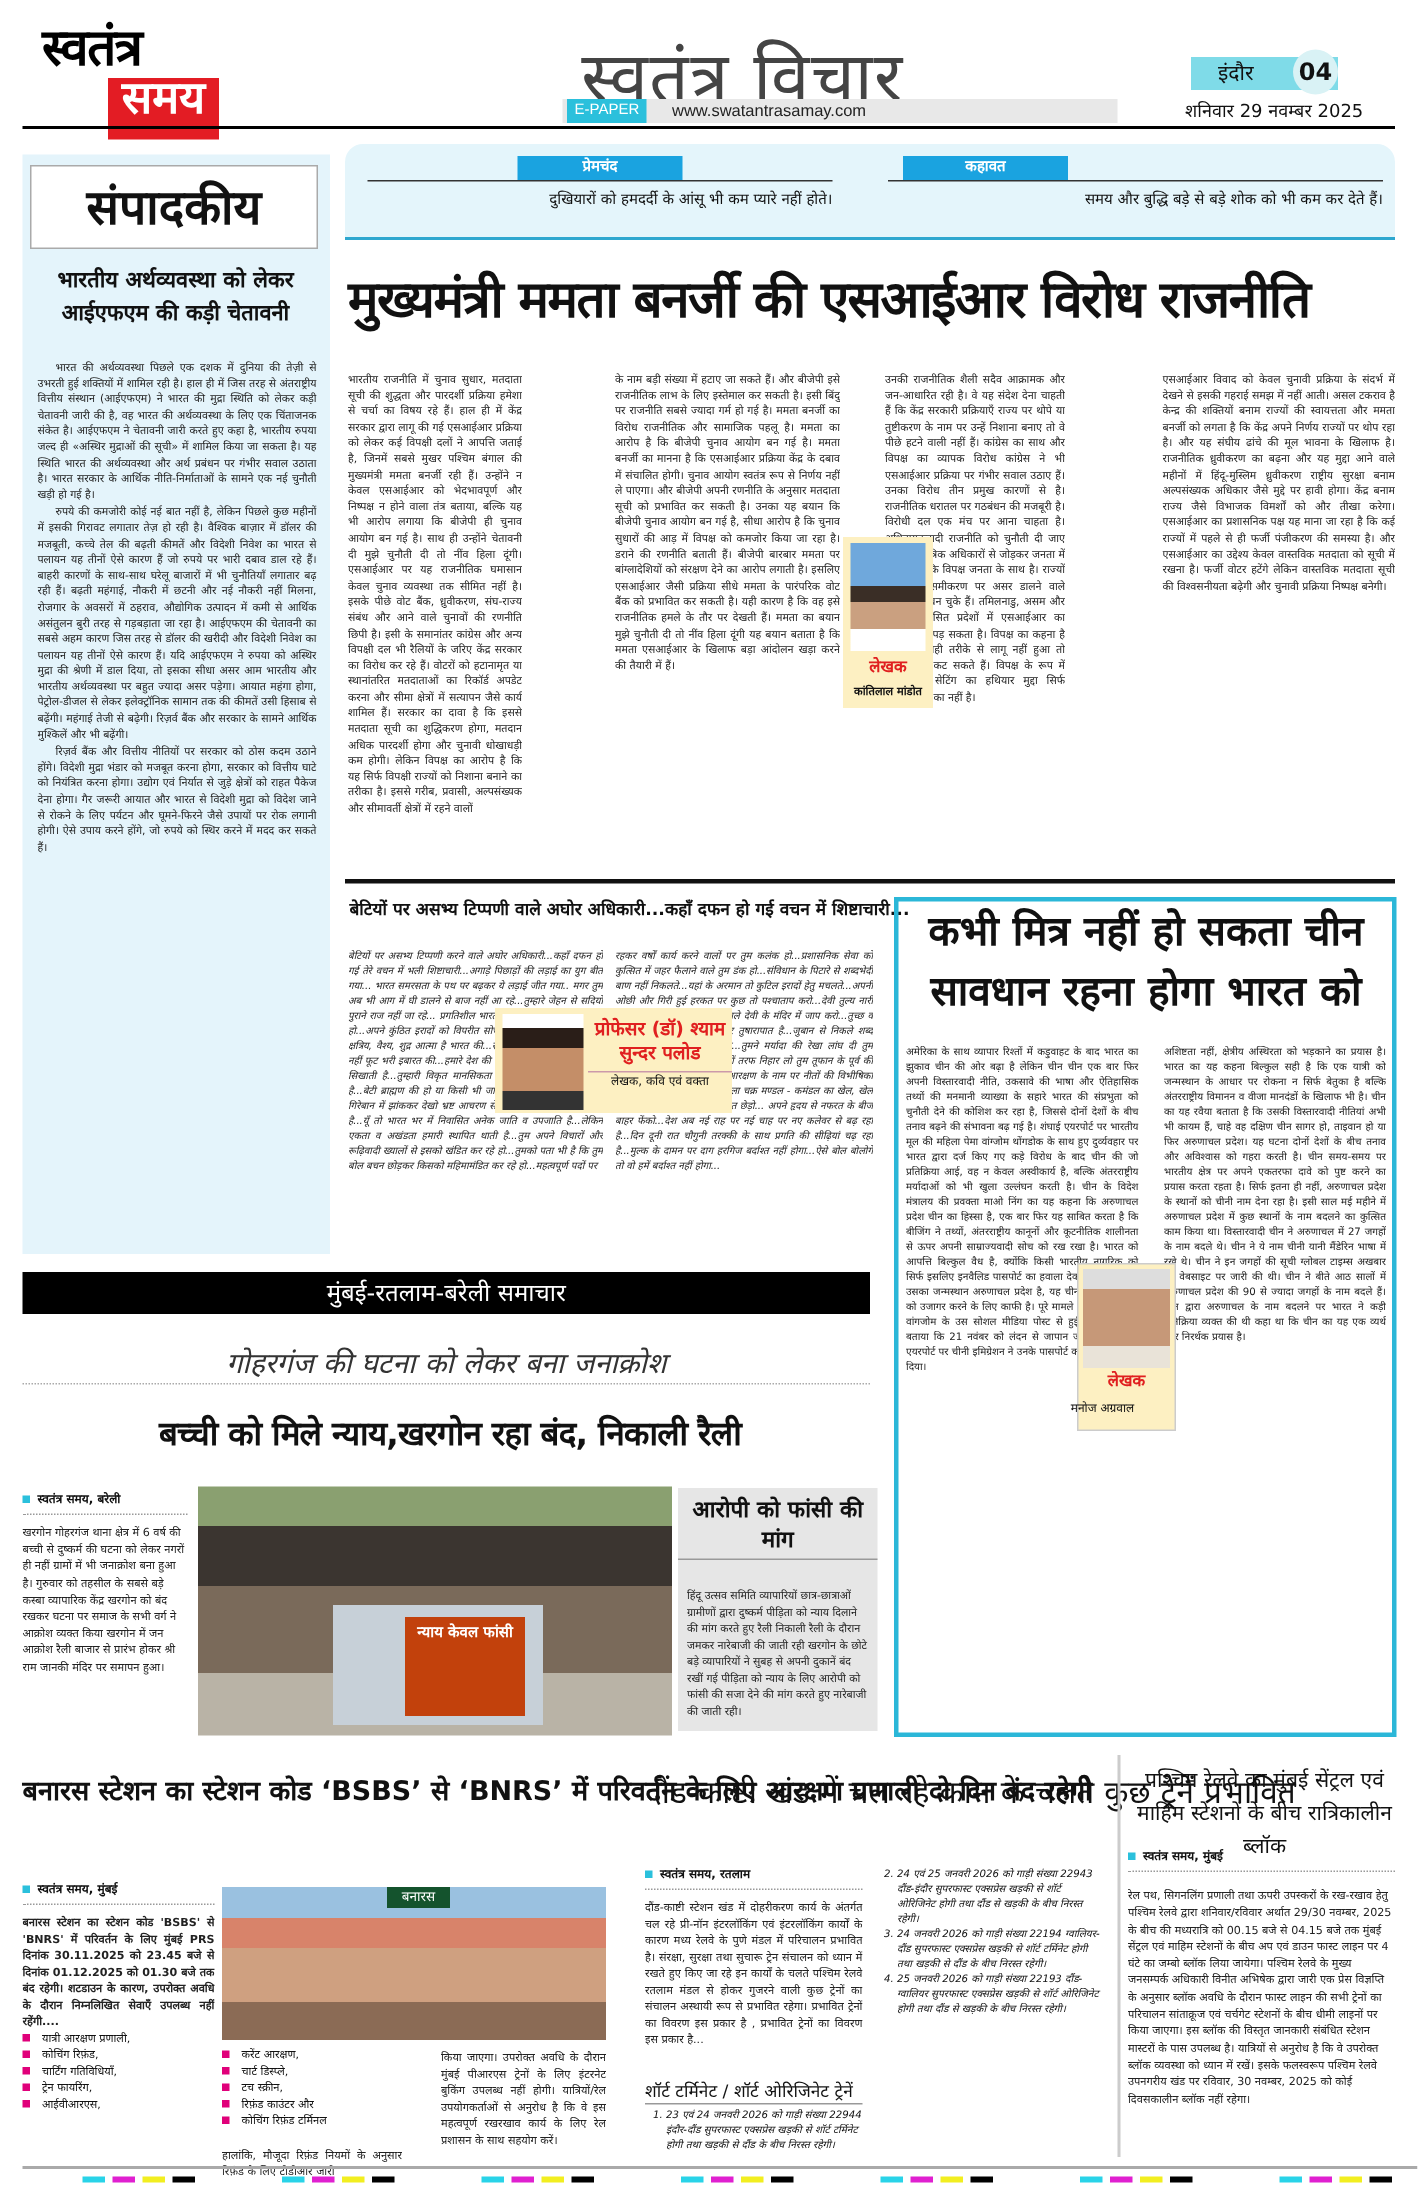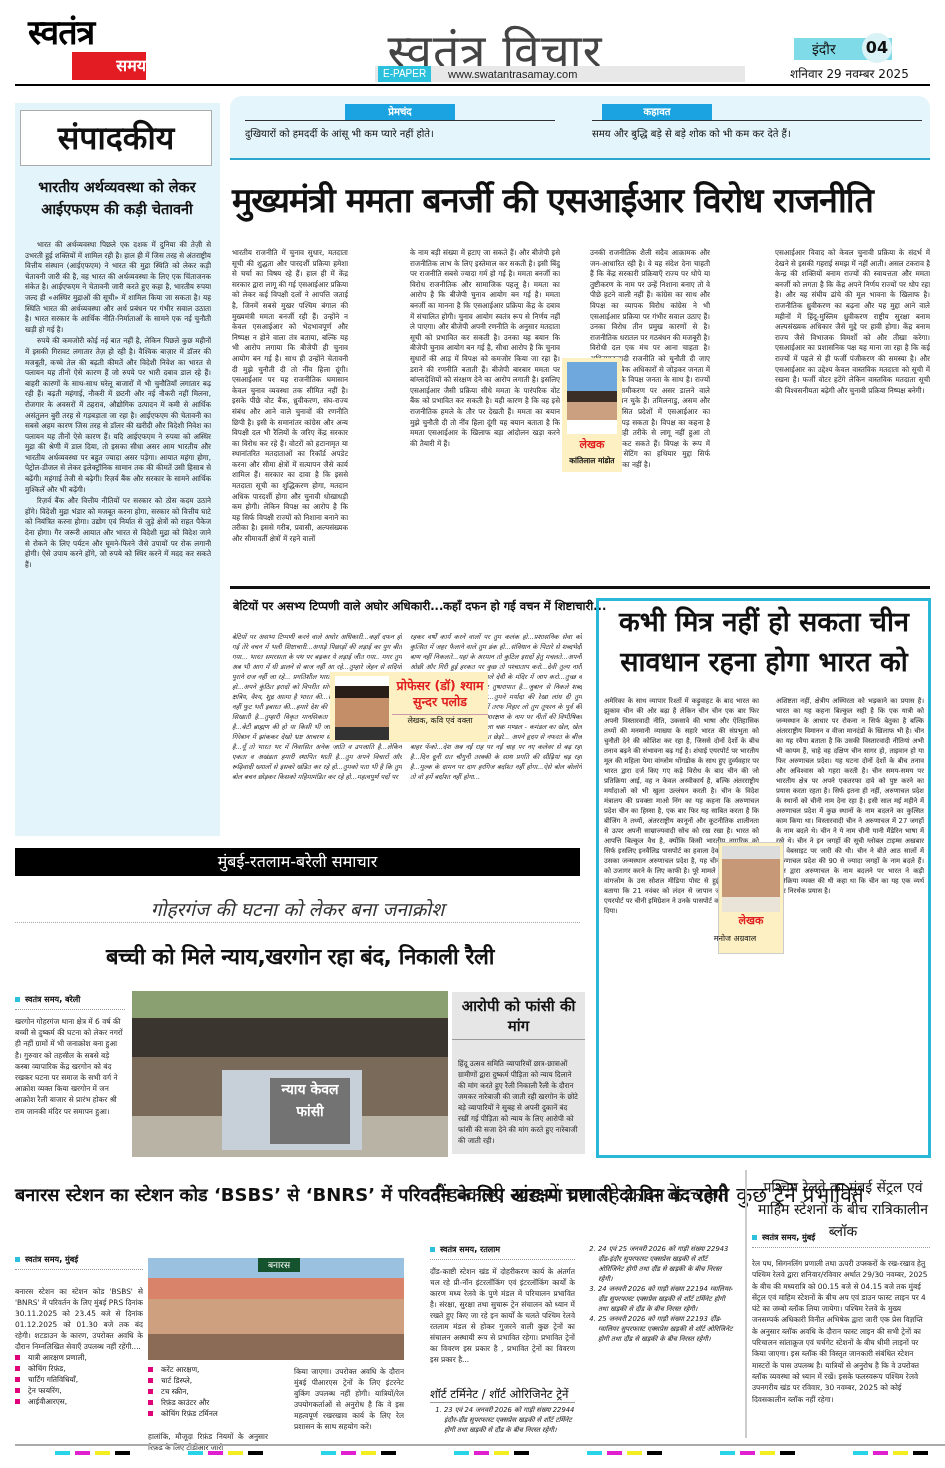--- a/index.html
+++ b/index.html
@@ -3,35 +3,35 @@
 <meta charset="utf-8">
 <style>
   * { box-sizing: border-box; margin: 0; padding: 0; }
   body { width: 945px; height: 1468px; background: #fff; font-family: "DejaVu Sans", sans-serif; color: #111; position: relative; overflow: hidden; }
   .abs { position: absolute; }
   .txt { font-size: 7.2px; line-height: 10.6px; text-align: justify; color: #222; overflow: hidden; margin-top: 12px; }
   .txt p { text-indent: 12px; margin-bottom: 1px; }
   .ital { font-style: italic; }
   
   .logo-top { left: 28px; top: 14px; font-size: 34px; font-weight: bold; line-height: 36px; letter-spacing: -1px; color: #000; font-family: "DejaVu Sans", sans-serif; }
-  .logo-bot { left: 72px; top: 52px; width: 74px; height: 28px; background: #e31c24; color: #fff; font-size: 16px; font-weight: bold; text-align: right; line-height: 28px; }
+  .logo-bot { left: 72px; top: 52px; width: 74px; height: 41px; background: #e31c24; color: #fff; font-size: 30px; font-weight: bold; text-align: center; line-height: 28px; }
   .page-title { left: 360px; top: 18px; width: 270px; text-align: center; font-size: 46px; color: #444; font-family: "DejaVu Sans", sans-serif; letter-spacing: 1px; }
   .epaper-bar { left: 375px; top: 66px; width: 370px; height: 16px; background: #e8e8e8; }
   .epaper-tag { left: 378px; top: 66px; height: 16px; padding: 0 5px; background: #2bc0dc; color: #fff; font-size: 10px; line-height: 16px; font-family: "Liberation Sans", sans-serif; }
   .epaper-url { left: 448px; top: 66px; font-size: 11px; line-height: 16px; color: #222; font-family: "Liberation Sans", sans-serif; }
   .city-box { left: 794px; top: 38px; width: 98px; height: 22px; background: #7fdbe8; }
   .city { left: 812px; top: 38px; font-size: 14px; line-height: 22px; }
   .pgnum { left: 862px; top: 33px; width: 30px; height: 30px; border-radius: 50%; background: #d9f2f5; font-size: 16px; font-weight: bold; line-height: 30px; text-align: center; }
   .date { left: 790px; top: 66px; font-size: 12px; line-height: 16px; }
   .mast-rule { left: 15px; top: 84px; width: 915px; height: 2px; background: #000; }
   
   .quote-band { left: 230px; top: 96px; width: 700px; height: 64px; background: #e4f5fb; border-radius: 12px 12px 0 0; border-bottom: 2px solid #2ea7cf; }
   .qlabel { height: 16px; background: #1aa3e0; color: #fff; font-size: 10px; font-weight: bold; text-align: center; line-height: 16px; }
   .qrule { height: 1px; background: #333; }
-  .qtext { font-size: 10px; text-align: left; line-height: 14px; }
+  .qtext { font-size: 10px; text-align: right; line-height: 14px; }
   
   .ed-panel { left: 15px; top: 103px; width: 205px; height: 733px; background: #e4f4fb; }
   .ed-title-box { left: 20px; top: 110px; width: 192px; height: 56px; background: #fff; border: 1px solid #aaa; font-size: 32px; font-weight: bold; text-align: center; line-height: 54px; }
   .ed-head { left: 22px; top: 176px; width: 190px; font-size: 14.5px; font-weight: bold; text-align: center; line-height: 22px; }
   .ed-body { left: 25px; top: 228px; width: 186px; height: 600px; }
   
   .lead-head { left: 232px; top: 168px; width: 700px; font-size: 34px; font-weight: bold; line-height: 64px; letter-spacing: -1px; white-space: nowrap; }
   .col { height: 340px; }
   .author-box { left: 562px; top: 358px; width: 60px; height: 114px; background: #fdf0c2; }
   .author-photo { left: 567px; top: 362px; width: 50px; height: 72px; background: linear-gradient(#6fa8dc 0 40%, #3a2e26 40% 55%, #caa080 55% 80%, #fff 80%); }
@@ -53,21 +53,21 @@
   .ma-lbl { left: 718px; top: 914px; width: 66px; color: #e02020; font-size: 11px; font-weight: bold; text-align: center; line-height: 14px; }
   .ma-name { left: 702px; top: 932px; width: 66px; font-size: 8px; text-align: center; line-height: 14px; }
   
   .local-band { left: 15px; top: 848px; width: 565px; height: 28px; background: #000; color: #fff; font-size: 16px; text-align: center; line-height: 28px; }
   .kicker { left: 15px; top: 896px; width: 565px; font-size: 19px; font-style: italic; text-align: center; line-height: 26px; color: #333; border-bottom: 1px dotted #aaa; }
   .khar-head { left: 15px; top: 926px; width: 570px; font-size: 22px; font-weight: bold; text-align: center; line-height: 62px; white-space: nowrap; letter-spacing: -0.5px; }
   .dateline { font-size: 8px; font-weight: bold; line-height: 12px; padding-bottom: 3px; border-bottom: 1px dotted #999; }
   .dateline::before { content: ""; display: inline-block; width: 5px; height: 5px; background: #2bc0dc; margin-right: 5px; }
   .photo-rally { left: 132px; top: 991px; width: 316px; height: 166px; background: linear-gradient(180deg, #8aa070 0 16%, #3b3530 16% 40%, #7a6a5a 40% 75%, #b9b3a6 75%); }
   .banner { left: 222px; top: 1070px; width: 140px; height: 80px; background: #c7d0d8; }
-  .banner-red { left: 270px; top: 1078px; width: 80px; height: 66px; background: #737373; color: #fff; font-size: 14px; font-weight: bold; text-align: center; line-height: 22px; }
+  .banner-red { left: 270px; top: 1078px; width: 80px; height: 66px; background: #c2410c; color: #fff; font-size: 10px; font-weight: bold; text-align: center; line-height: 22px; }
   .demand-box { left: 452px; top: 992px; width: 133px; height: 162px; background: #e6e6e6; }
   .demand-head { left: 452px; top: 996px; width: 133px; font-size: 15px; font-weight: bold; text-align: center; line-height: 20px; border-bottom: 1px solid #999; padding-bottom: 3px; }
   
   .bs-head { left: 15px; top: 1180px; width: 400px; font-size: 18px; font-weight: bold; line-height: 30px; text-align: center; white-space: nowrap; }
   .station-photo { left: 148px; top: 1258px; width: 256px; height: 102px; background: linear-gradient(180deg, #9ac1e0 0 20%, #d8836a 20% 40%, #cfa080 40% 75%, #8b6b55 75%); }
   .station-sign { left: 258px; top: 1258px; width: 42px; height: 14px; background: #14532d; color: #fff; font-size: 9px; text-align: center; line-height: 14px; }
   .dk-head { left: 430px; top: 1178px; width: 300px; font-size: 21px; text-align: center; line-height: 34px; white-space: nowrap; }
   .sub-head { font-size: 11.5px; font-weight: normal; line-height: 16px; border-bottom: 1px solid #999; }
   .wr-head { left: 748px; top: 1176px; width: 190px; font-size: 14px; text-align: center; line-height: 22px; }
   .bullet-list { list-style: none; font-size: 7.4px; line-height: 11px; }
@@ -154,21 +154,21 @@
 <div class="abs photo-rally"></div>
 <div class="abs banner"></div>
 <div class="abs banner-red">न्याय केवल फांसी</div>
 <div class="abs demand-box"></div>
 <div class="abs demand-head">आरोपी को फांसी की मांग</div>
 <div class="abs txt" style="left:458px;top:1046px;width:122px;height:106px;font-size:7.2px;line-height:11px;text-align:left;">हिंदू उत्सव समिति व्यापारियों छात्र-छात्राओं ग्रामीणों द्वारा दुष्कर्म पीड़िता को न्याय दिलाने की मांग करते हुए रैली निकाली रैली के दौरान जमकर नारेबाजी की जाती रही खरगोन के छोटे बड़े व्यापारियों ने सुबह से अपनी दुकानें बंद रखीं गई पीड़िता को न्याय के लिए आरोपी को फांसी की सजा देने की मांग करते हुए नारेबाजी की जाती रही।</div>
 
 <div class="abs bs-head">बनारस स्टेशन का स्टेशन कोड ‘BSBS’ से ‘BNRS’ में परिवर्तन के लिए आरक्षण प्रणाली दो दिन बंद रहेगी</div>
 <div class="abs" style="left:15px;top:1254px;width:128px;">
   <div class="dateline">स्वतंत्र समय, मुंबई</div>
-  <div class="txt" style="margin-top:16px;font-size:7.4px;line-height:11px;">बनारस स्टेशन का स्टेशन कोड 'BSBS' से 'BNRS' में परिवर्तन के लिए मुंबई PRS दिनांक 30.11.2025 को 23.45 बजे से दिनांक 01.12.2025 को 01.30 बजे तक बंद रहेगी। शटडाउन के कारण, उपरोक्त अवधि के दौरान निम्नलिखित सेवाएँ उपलब्ध नहीं रहेंगी....</div>
+  <div class="txt" style="margin-top:6px;font-size:7.4px;line-height:11px;font-weight:bold;">बनारस स्टेशन का स्टेशन कोड 'BSBS' से 'BNRS' में परिवर्तन के लिए मुंबई PRS दिनांक 30.11.2025 को 23.45 बजे से दिनांक 01.12.2025 को 01.30 बजे तक बंद रहेगी। शटडाउन के कारण, उपरोक्त अवधि के दौरान निम्नलिखित सेवाएँ उपलब्ध नहीं रहेंगी....</div>
   <ul class="bullet-list">
     <li>यात्री आरक्षण प्रणाली,</li>
     <li>कोचिंग रिफ़ंड,</li>
     <li>चार्टिंग गतिविधियाँ,</li>
     <li>ट्रेन फायरिंग,</li>
     <li>आईवीआरएस,</li>
   </ul>
 </div>
 <div class="abs station-photo"></div>
 <div class="abs station-sign">बनारस</div>

